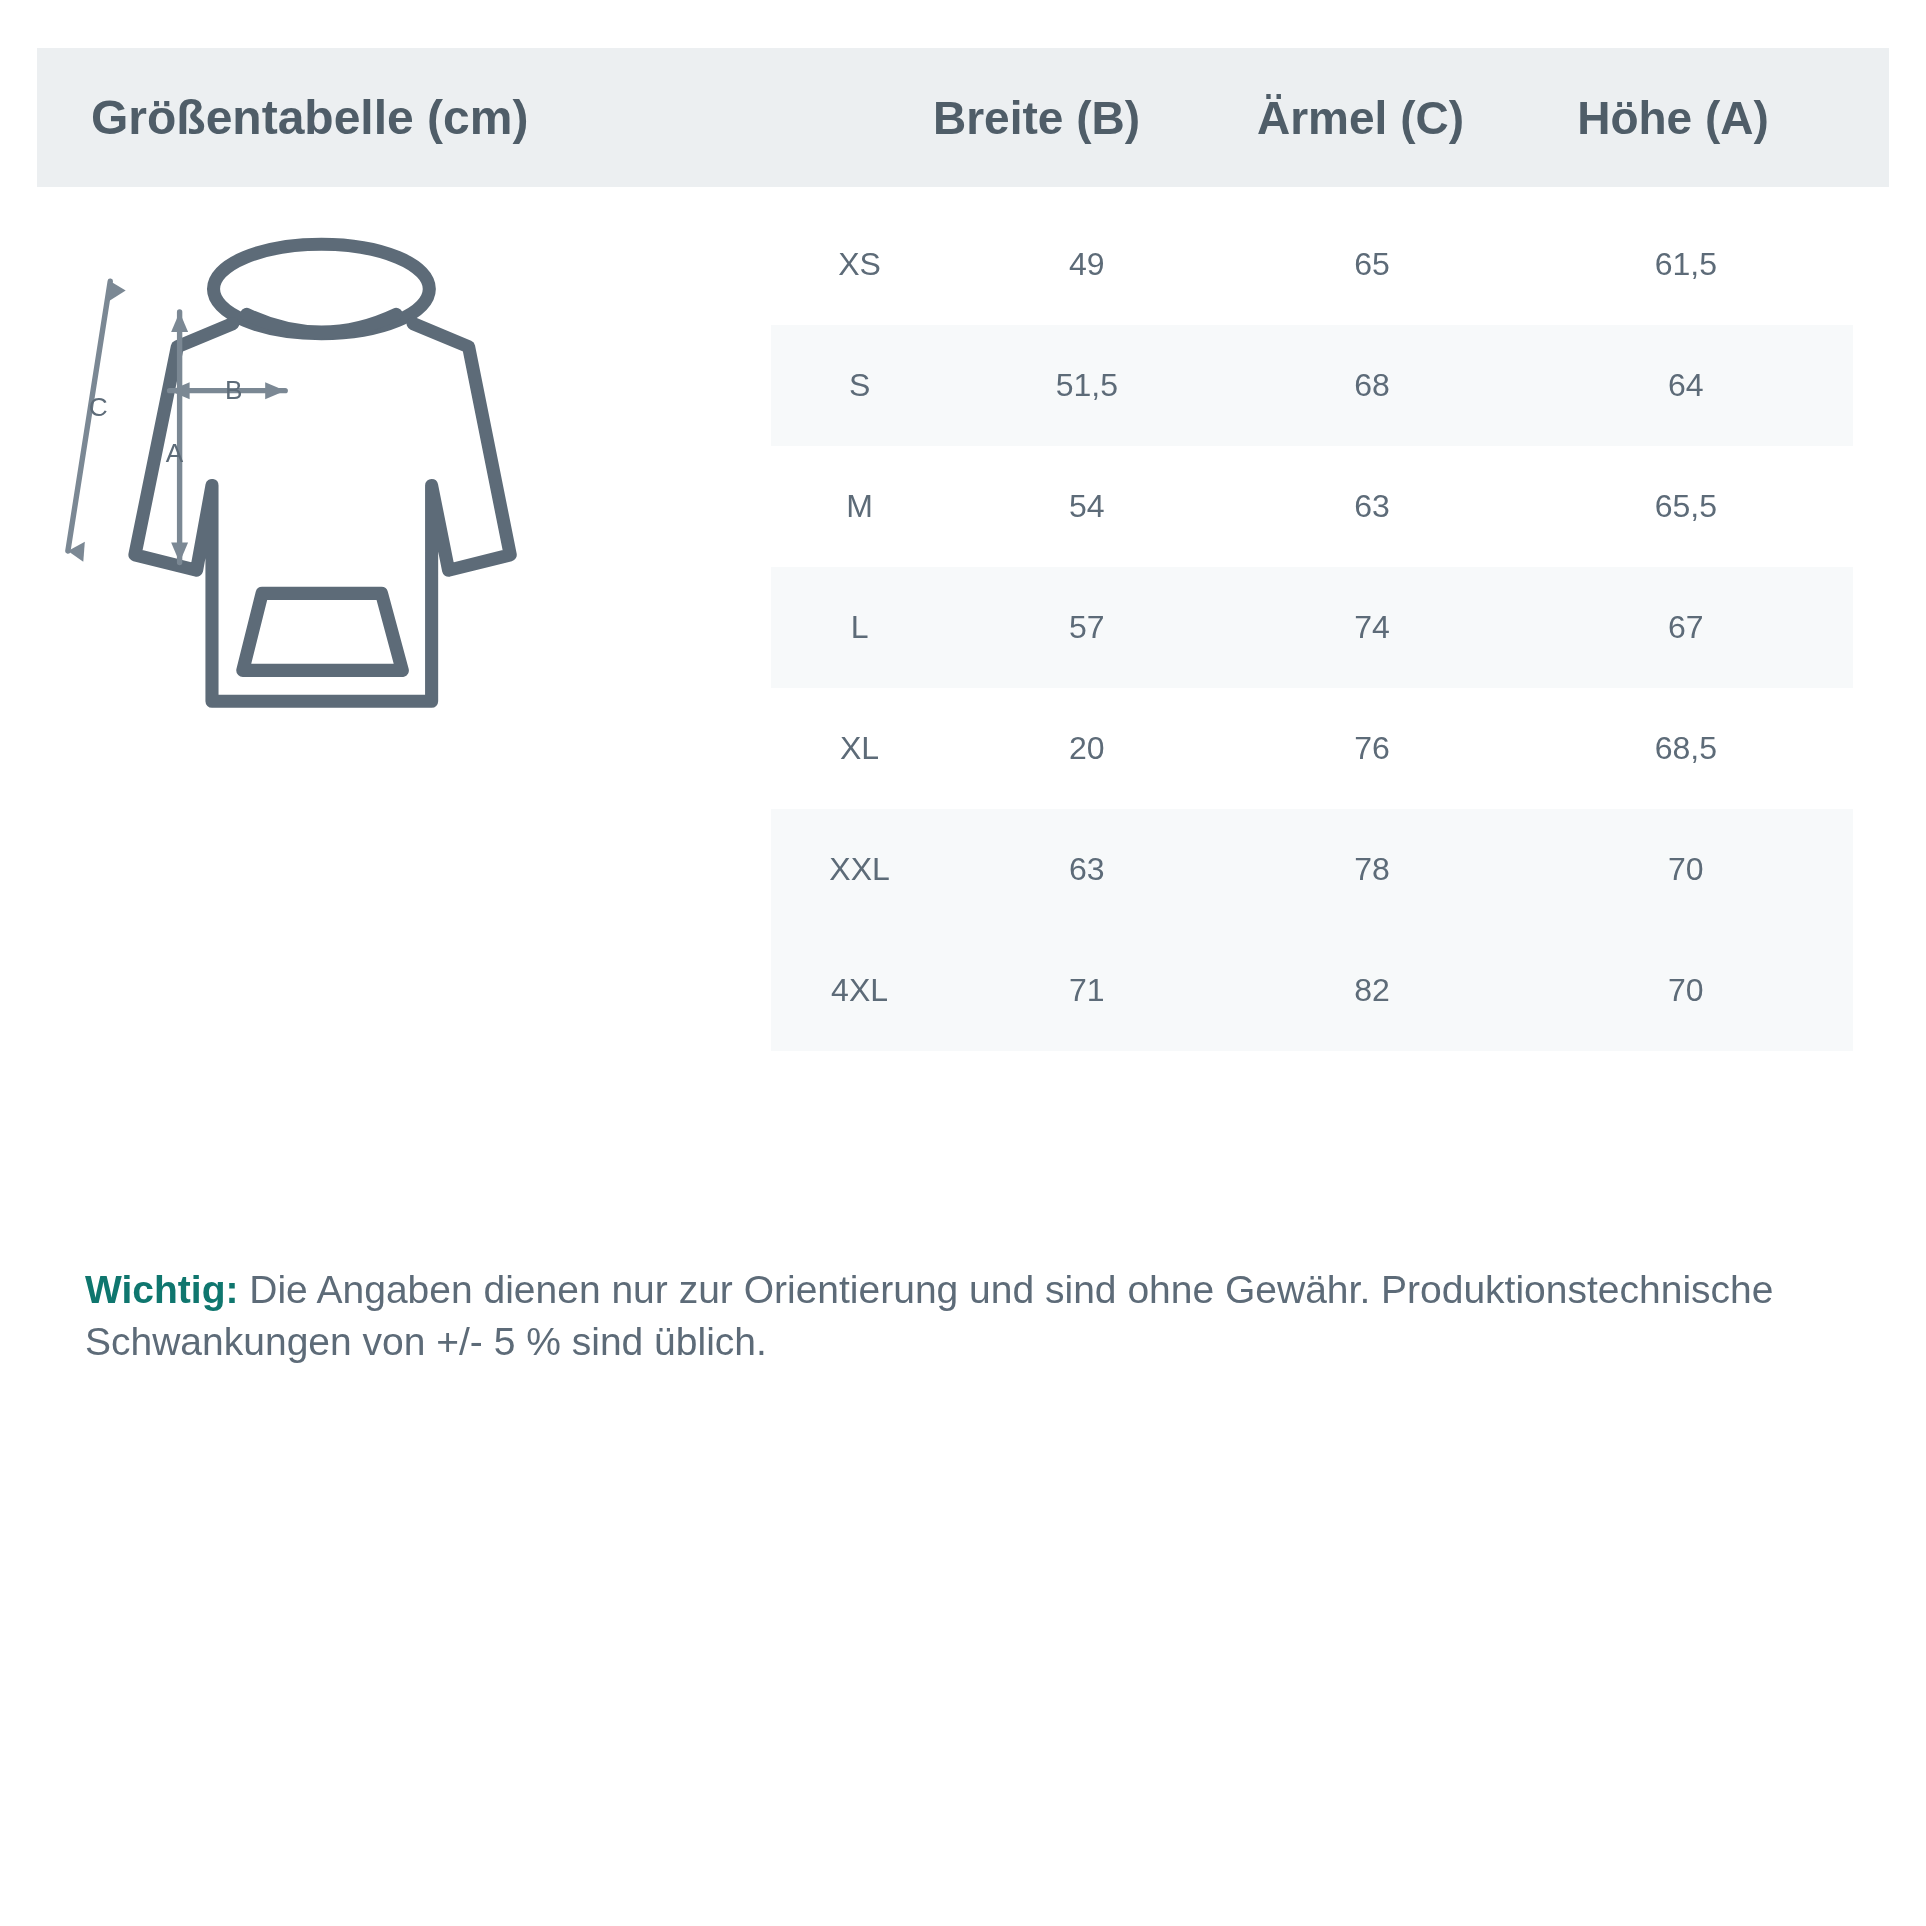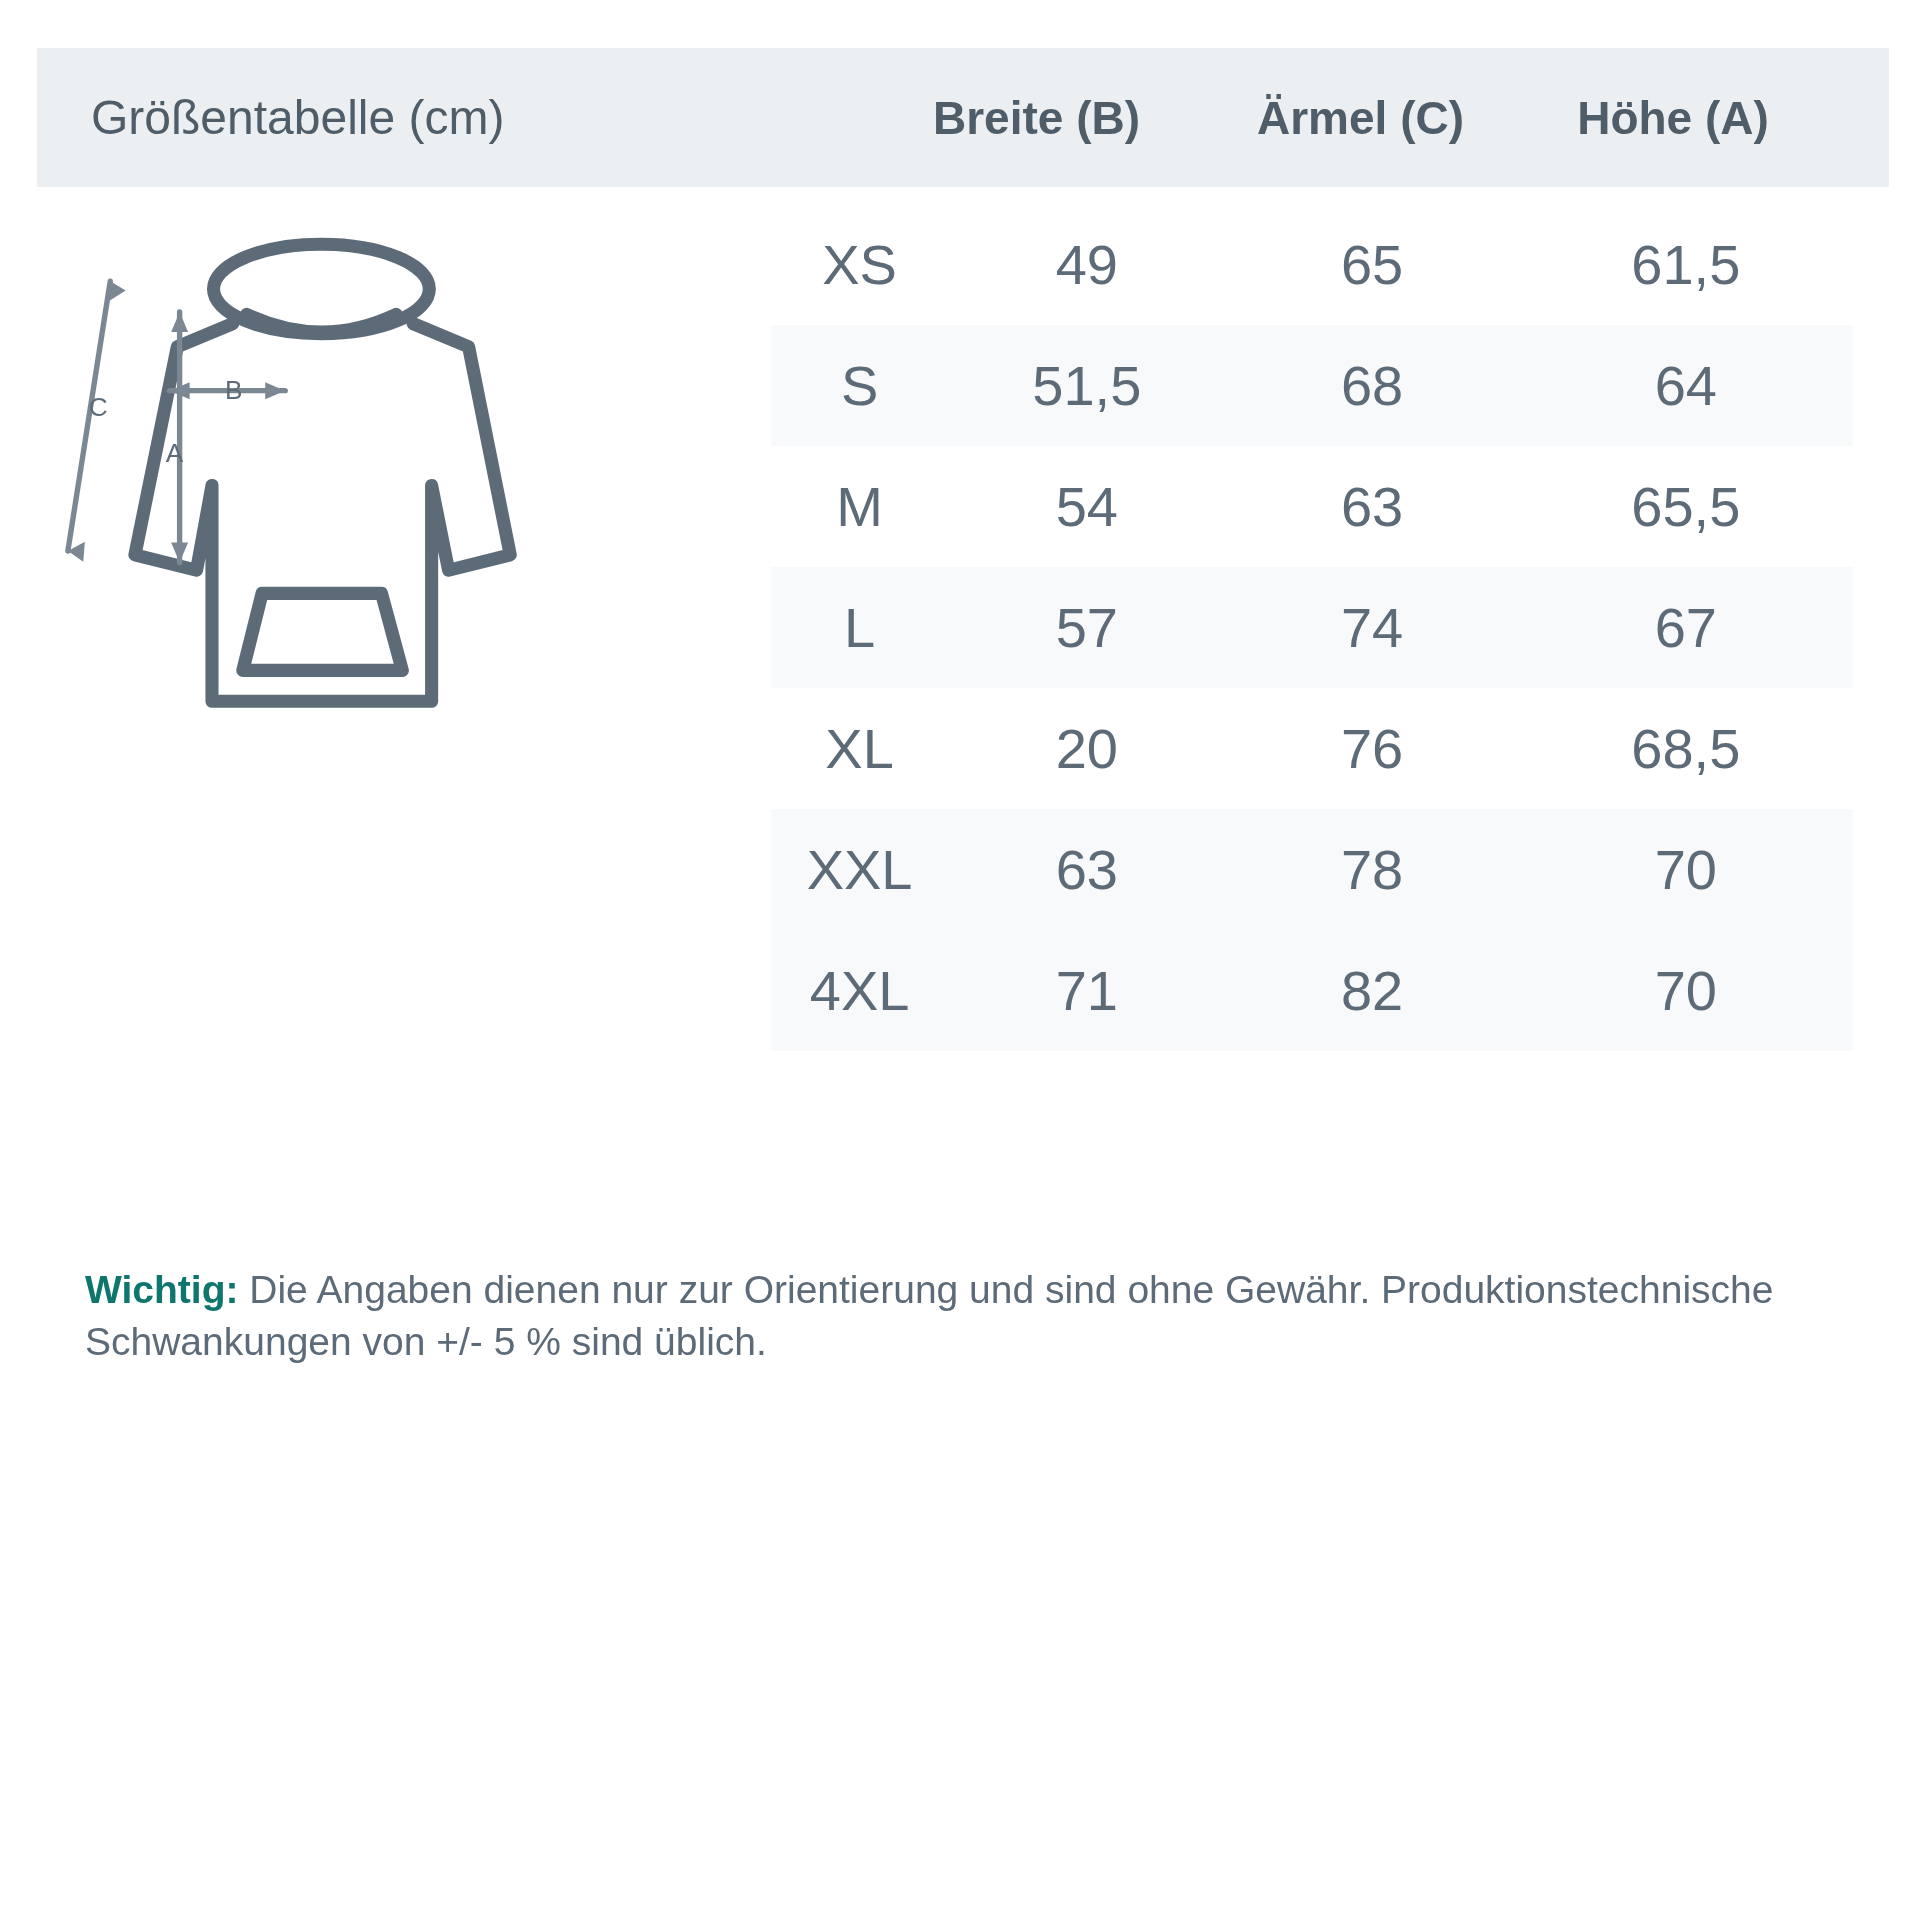--- a/index.html
+++ b/index.html
@@ -28,21 +28,21 @@
     left: 37px;
     top: 48px;
     width: 1852px;
     height: 139px;
     background: #eceff1;
     display: flex;
     align-items: center;
   }
   .header-title {
     font-size: 48px;
-    font-weight: normal;
+    font-weight: bold;
     color: #4f5d68;
     margin-left: 54px;
     white-space: nowrap;
   }
   .header-cols {
     position: absolute;
     left: 771px;
     top: 0;
     height: 139px;
     width: 1082px;
@@ -77,21 +77,21 @@
     left: 771px;
     top: 204px;
     width: 1082px;
     border-collapse: collapse;
   }
   .size-table tr.alt td {
     background: #f7f9fa;
   }
   .size-table td {
     height: 121px;
-    font-size: 56px;
+    font-size: 32px;
     color: #5d6b78;
     text-align: center;
     vertical-align: middle;
     padding: 0;
   }
   .size-table td.size-label {
     width: 177px;
   }
   .size-table td.v1 { width: 277px; }
   .size-table td.v2 { width: 293px; }

